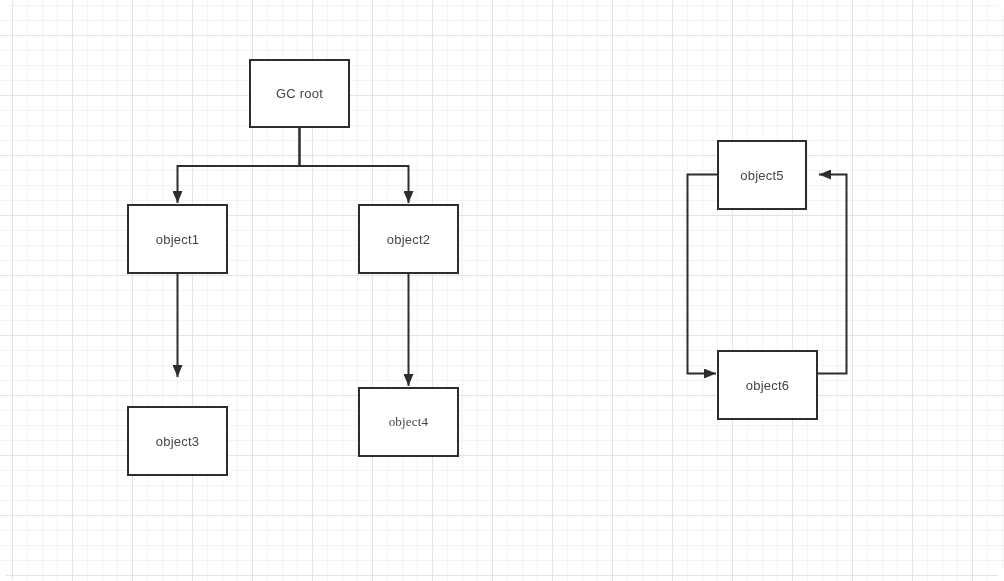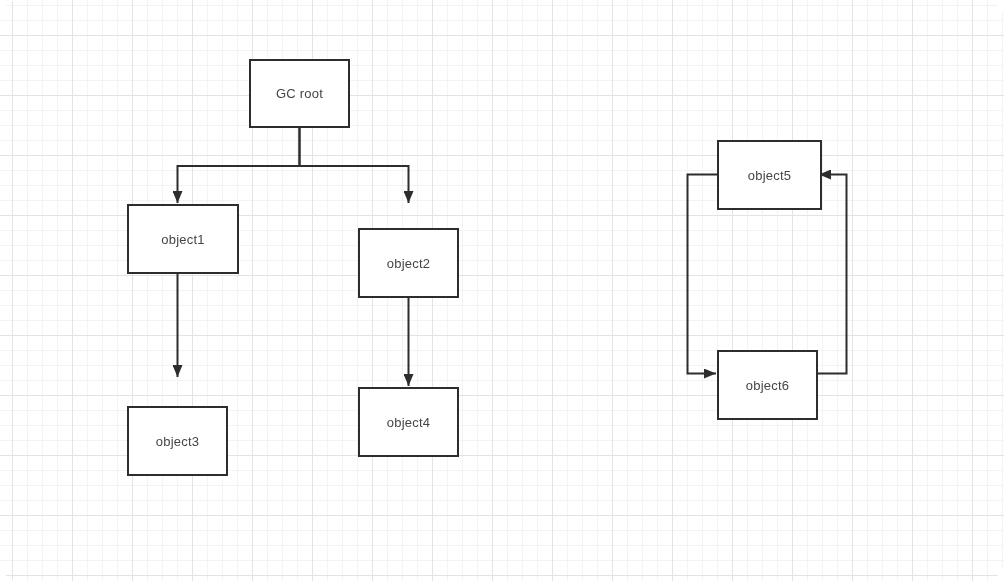--- a/index.html
+++ b/index.html
@@ -36,25 +36,25 @@
     border: 2px solid #2d2d2d;
     display: flex;
     align-items: center;
     justify-content: center;
     font-size: 13px;
     color: #454545;
     letter-spacing: 0.2px;
     user-select: none;
   }
   .n-gcroot  { left: 249px; top:  59px; width: 101px; height: 69px; }
-  .n-object1 { left: 127px; top: 204px; width: 112px; height: 70px; text-align: center; }
-  .n-object2 { left: 358px; top: 204px; width: 101px; height: 70px; margin-top: 24px; }
+  .n-object1 { left: 127px; top: 204px; width: 101px; height: 70px; text-align: center; }
+  .n-object2 { left: 358px; top: 204px; width: 101px; height: 70px; }
   .n-object3 { left: 127px; top: 378px; width: 101px; height: 70px; margin-top: 28px; }
-  .n-object4 { left: 358px; top: 387px; width: 101px; height: 70px; }
-  .n-object5 { left: 717px; top: 140px; width: 105px; height: 70px; }
+  .n-object4 { left: 358px; top: 387px; width: 101px; height: 70px; font-family: Liberation Serif, serif; }
+  .n-object5 { left: 717px; top: 140px; width: 90px; height: 70px; }
   .n-object6 { left: 717px; top: 339px; width: 101px; height: 70px; margin-top: 11px; }
 </style>
 </head>
 <body>
 
 <div class="canvas">
 
   <svg class="edges-layer" width="1004" height="581" viewBox="0 0 1004 581" xmlns="http://www.w3.org/2000/svg">
     <defs>
       <marker id="arrowhead" viewBox="0 0 12 10" refX="12" refY="5" markerWidth="12" markerHeight="10" orient="auto" markerUnits="userSpaceOnUse">

